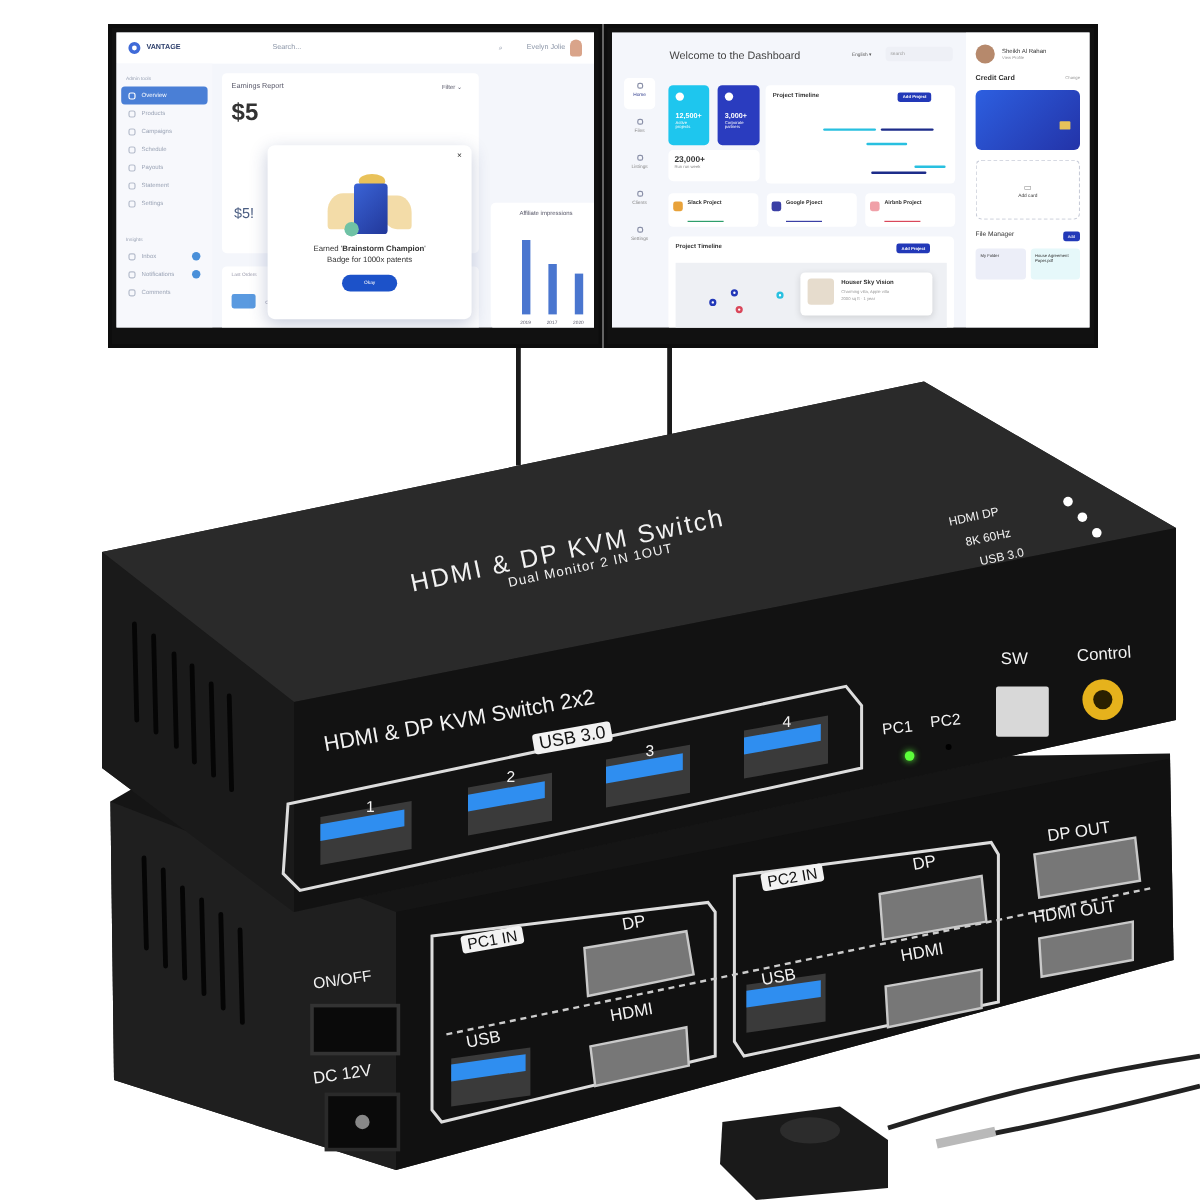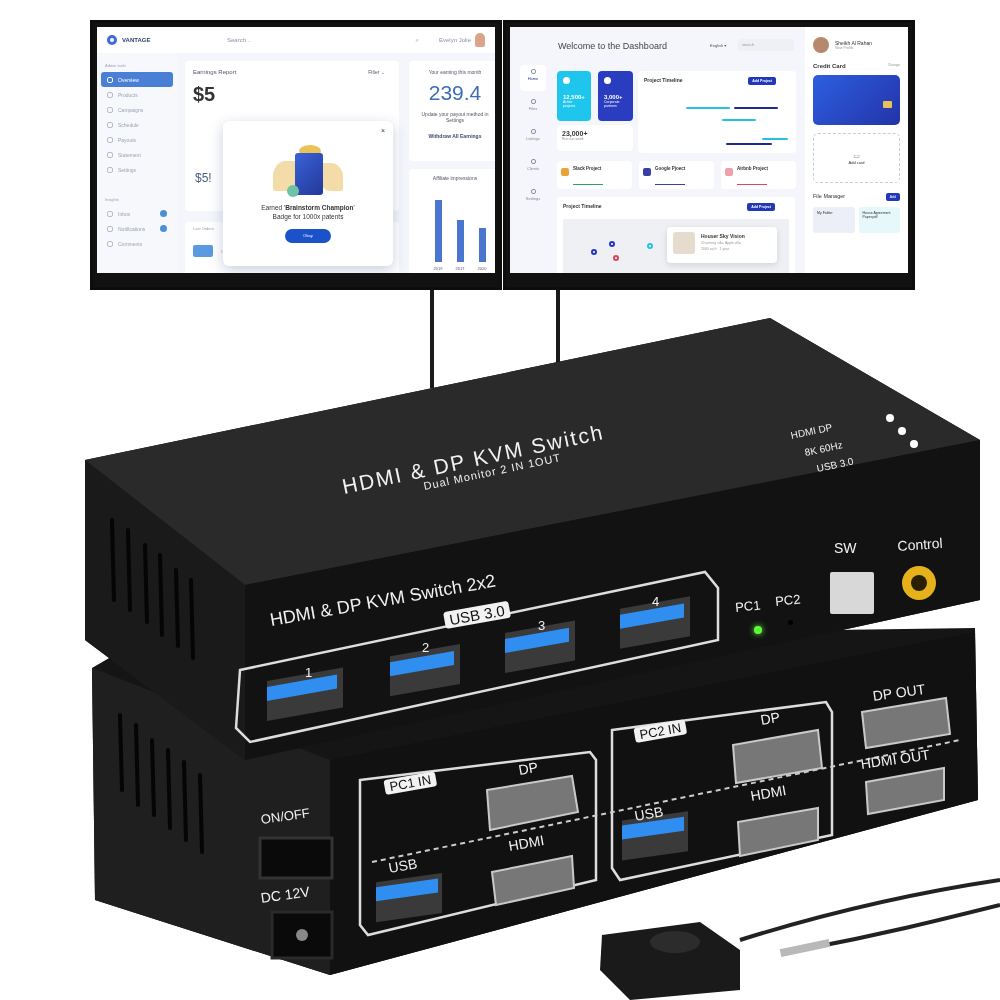--- a/index.html
+++ b/index.html
@@ -167,26 +167,20 @@
         </div>
     </div>
 
     <div class="v-card v-earn">
       <div>Earnings Report</div>
       <div class="filter"><span>Filter</span> ⌄</div>
       <div class="big">$5</div>
       <div class="big2">$5!</div>
     </div>
 
-    <div class="v-card v-month">
-      <div>Your earning this month</div>
-      <div class="num">239.4</div>
-      <div>Update your payout method in Settings</div>
-      <div class="link">Withdraw All Earnings</div>
-    </div>
 
     <div class="v-card v-aff">
       <div>Affiliate impressions</div>
       <div class="bars">
         <div class="bar" style="height:88%"></div>
         <div class="bar" style="height:60%"></div>
         <div class="bar" style="height:48%"></div>
       </div>
       <div class="xl">
         <span>2019</span>

